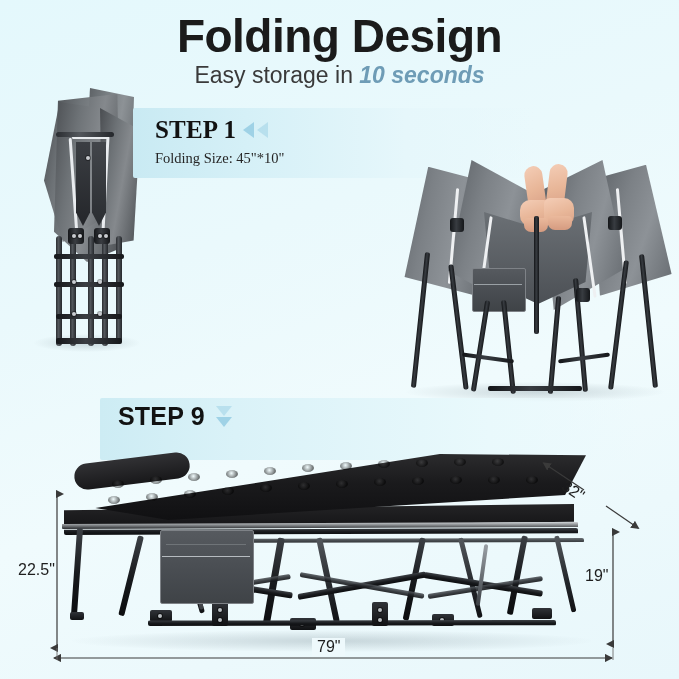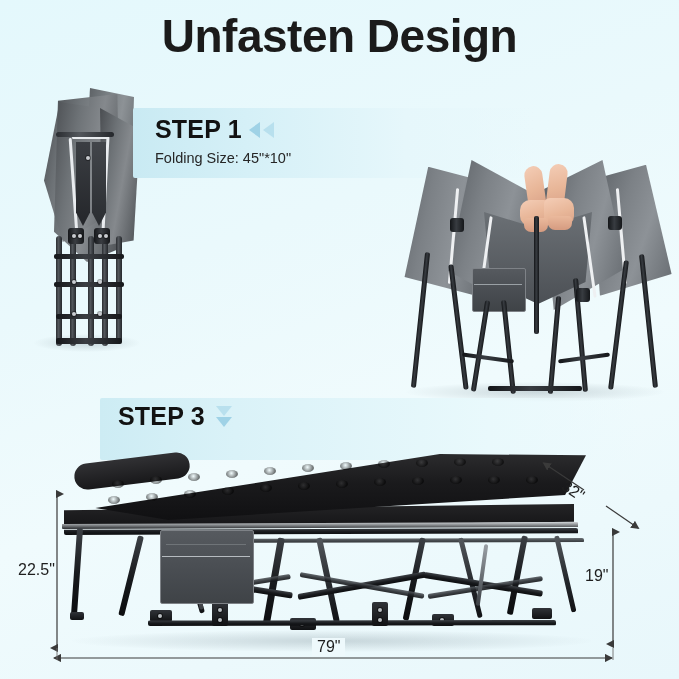--- a/index.html
+++ b/index.html
@@ -76,21 +76,21 @@
 
   
   .arrows { display: inline-flex; align-items: center; gap: 3px; }
   .arrows.vert { flex-direction: column; gap: 1px; margin-left: 4px; }
   .tri { width: 0; height: 0; display: block; }
   .tri.left  { border-top: 8px solid transparent; border-bottom: 8px solid transparent; border-right: 11px solid #9fd2e6; }
   .tri.right { border-top: 8px solid transparent; border-bottom: 8px solid transparent; border-left: 11px solid #9fd2e6; }
   .tri.down  { border-left: 8px solid transparent; border-right: 8px solid transparent; border-top: 10px solid #9fd2e6; }
   .tri.dim   { opacity: 0.55; }
 
-  #banner1 { left: 133px; top: 108px; width: 402px; height: 70px; }
+  #banner1 { left: 133px; top: 108px; width: 402px; height: 70px; font-family: Liberation Serif, serif; }
   #banner1 .bg { background: linear-gradient(90deg, #c9eaf3 0%, #d5f0f7 28%, #e6f7fb 68%, rgba(236,250,253,0) 100%); }
   #banner2 { left: 146px; top: 238px; width: 420px; height: 85px; }
   #banner2 .bg { background: linear-gradient(90deg, #cfedf5 0%, #dcf3f8 30%, #e9f9fc 70%, rgba(236,250,253,0) 100%); }
   #banner3 { left: 100px; top: 398px; width: 540px; height: 62px; }
   #banner3 .bg { background: linear-gradient(90deg, #cdecf4 0%, #daf2f8 25%, #e9f9fc 72%, rgba(236,250,253,0) 100%); }
   #banner3 .inner { padding-top: 6px; padding-left: 18px; }
   #banner3 .step-desc { margin-top: 4px; font-size: 14px; }
 
   
   .photo { position: absolute; }
@@ -205,21 +205,24 @@
     background: transparent;
     white-space: nowrap;
   }
   .dim-svg { position: absolute; overflow: visible; }
 </style>
 </head>
 <body>
 
 <div id="page">
 
-  <div class="title">Unfasten Design</div>
+  <div class="title">Folding Design</div>
+  <div class="subtitle">
+    <span>Easy storage in </span><span class="hl">10 seconds</span>
+  </div>
 
   <div class="photo" id="folded">
 
     <div class="shadow-ground" style="left:8px; top:248px; width:106px; height:18px;"></div>
 
     <div class="fold-fabric" style="left:58px; top:2px; width:50px; height:150px; clip-path: polygon(12% 0%, 100% 6%, 92% 88%, 48% 100%, 0% 70%); opacity:.92;"></div>
 
     <div class="fold-fabric" style="left:18px; top:16px; width:52px; height:140px; clip-path: polygon(30% 0%, 100% 4%, 100% 86%, 36% 100%, 0% 56%);"></div>
 
     <div class="fold-fabric" style="left:28px; top:8px; width:66px; height:168px; clip-path: polygon(6% 4%, 96% 0%, 100% 92%, 50% 100%, 0% 82%); opacity:.97;"></div>
@@ -319,21 +322,21 @@
     <div class="hf-leg" style="left:58px; top:58px; width:14px; height:14px; border-radius:3px;"></div>
     <div class="hf-leg" style="left:216px; top:56px; width:14px; height:14px; border-radius:3px;"></div>
     <div class="hf-leg" style="left:184px; top:128px; width:14px; height:14px; border-radius:3px;"></div>
   </div>
 
 
   <div class="banner" id="banner3">
     <div class="bg"></div>
     <div class="inner">
       <div class="step-head">
-        <span>STEP 3</span>
+        <span>STEP 9</span>
         <span class="arrows vert">
           <i class="tri down dim"></i>
           <i class="tri down"></i>
         </span>
       </div>
     </div>
   </div>
 
   <div class="photo" id="cot">
     <div class="shadow-ground" style="left:20px; top:178px; width:520px; height:22px;"></div>

